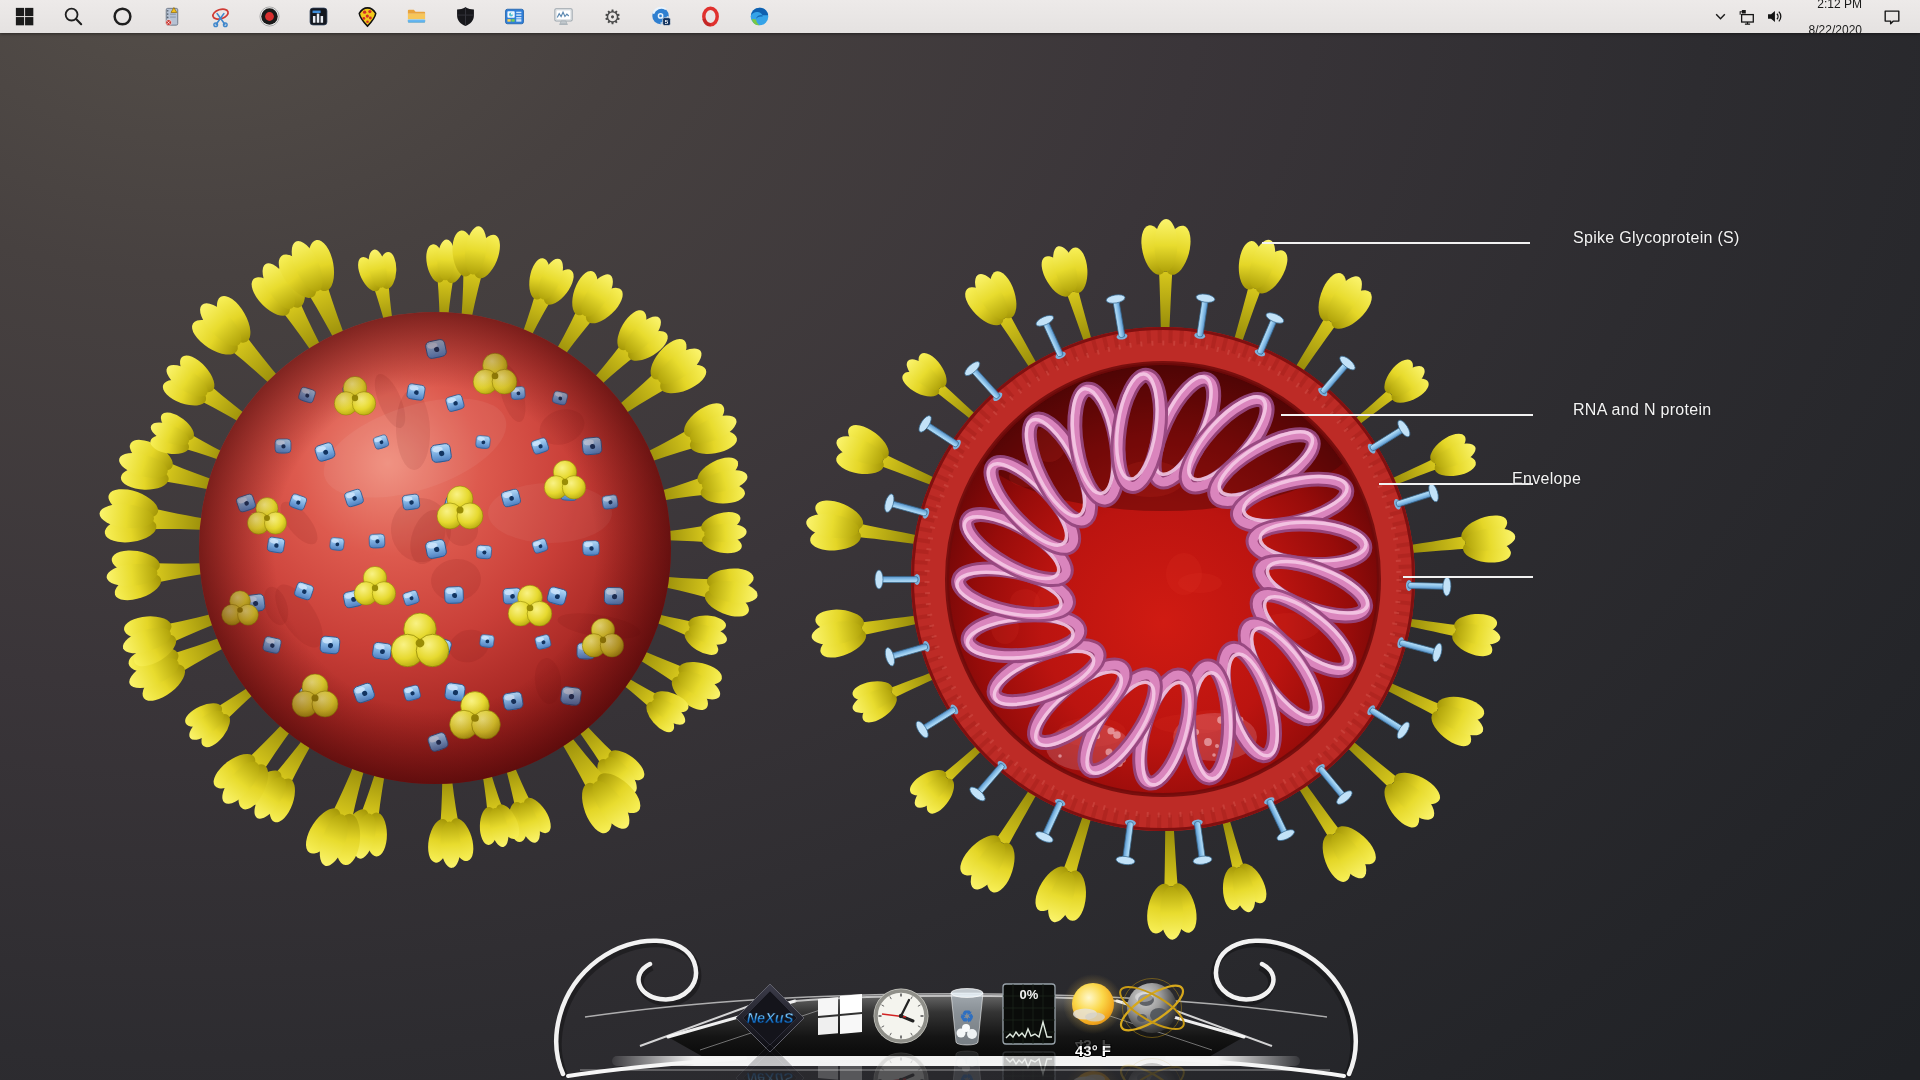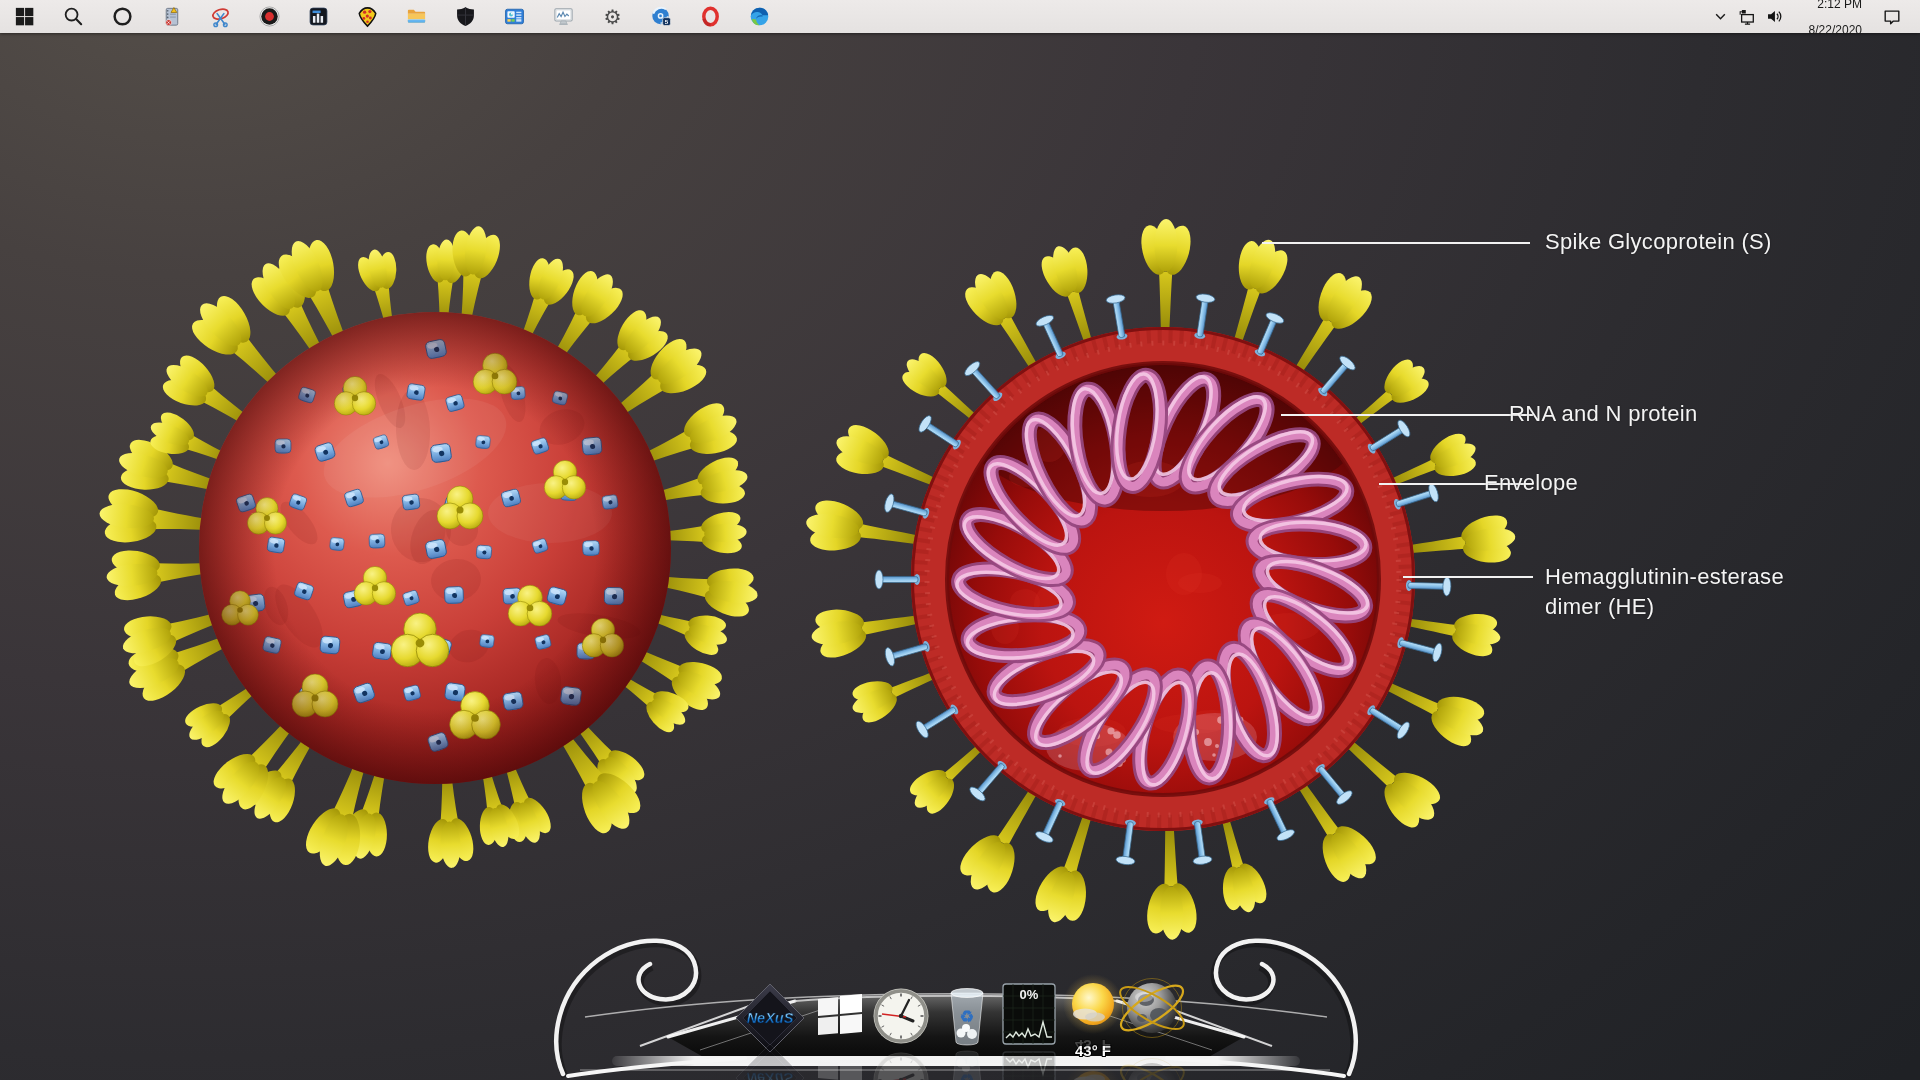--- a/index.html
+++ b/index.html
@@ -35,22 +35,22 @@
     padding:0 8px 0 4px;gap:12px;
   }
   .tray-clock span{
     font-family:"Liberation Sans",sans-serif;font-size:12px;line-height:14px;color:#1a1a1a;white-space:nowrap;
   }
   .acbtn{width:44px;height:33px;border:none;background:transparent;cursor:pointer;
     display:flex;align-items:center;justify-content:center;}
   .acbtn svg{width:20px;height:20px;}
   
   .anno{
-    position:absolute;z-index:5;color:#f4f4f4;font-size:22px;font-weight:400;
-    letter-spacing:.3px;text-shadow:0 0 2px rgba(0,0,0,.45);white-space:nowrap;
+    position:absolute;z-index:5;color:#f4f4f4;font-size:16px;font-weight:400;
+    letter-spacing:.3px;text-shadow:0 0 2px rgba(0,0,0,.45);white-space:nowrap;margin-left:28px;
   }
   .anno.wrap{white-space:normal;width:280px;line-height:30px;}
   .anno-line{position:absolute;height:2px;background:#f2f2f2;z-index:5;}
 </style>
 </head>
 <body>
 
 <div class="desktop">
 
   <svg id="scene" viewBox="0 0 1920 1080" xmlns="http://www.w3.org/2000/svg">
@@ -605,27 +605,26 @@
         </g>
       </g>
       <use href="#dock-icons" transform="matrix(1,0,0,-1,0,2096)" opacity="0.22"></use>
     </g>
   </svg>
 
   <div class="anno-line" style="left:1262px;top:242px;width:268px;"></div>
   <div class="anno" style="left:1545px;top:229px;">Spike Glycoprotein (S)</div>
 
   <div class="anno-line" style="left:1281px;top:414px;width:252px;"></div>
-  <div class="anno" style="left:1509px;top:401px;">RNA and N protein</div>
+  <div class="anno" style="left:1545px;top:401px;">RNA and N protein</div>
 
   <div class="anno-line" style="left:1379px;top:483px;width:154px;"></div>
   <div class="anno" style="left:1484px;top:470px;">Envelope</div>
 
   <div class="anno-line" style="left:1403px;top:576px;width:130px;"></div>
-  <div class="anno wrap" style="left:1545px;top:562px;">Hemagglutinin-esterase dimer (HE)</div>
 
   <div class="taskbar">
     <div class="tb-left">
       <button class="tbtn">
         <svg viewBox="0 0 24 24">
           <rect x="3" y="3" width="8.6" height="8.6" fill="#1b1b1b"></rect>
             <rect x="12.6" y="3" width="8.6" height="8.6" fill="#1b1b1b"></rect>
           <rect x="3" y="12.6" width="8.6" height="8.6" fill="#1b1b1b"></rect>
             <rect x="12.6" y="12.6" width="8.6" height="8.6" fill="#1b1b1b"></rect>
         </svg>

